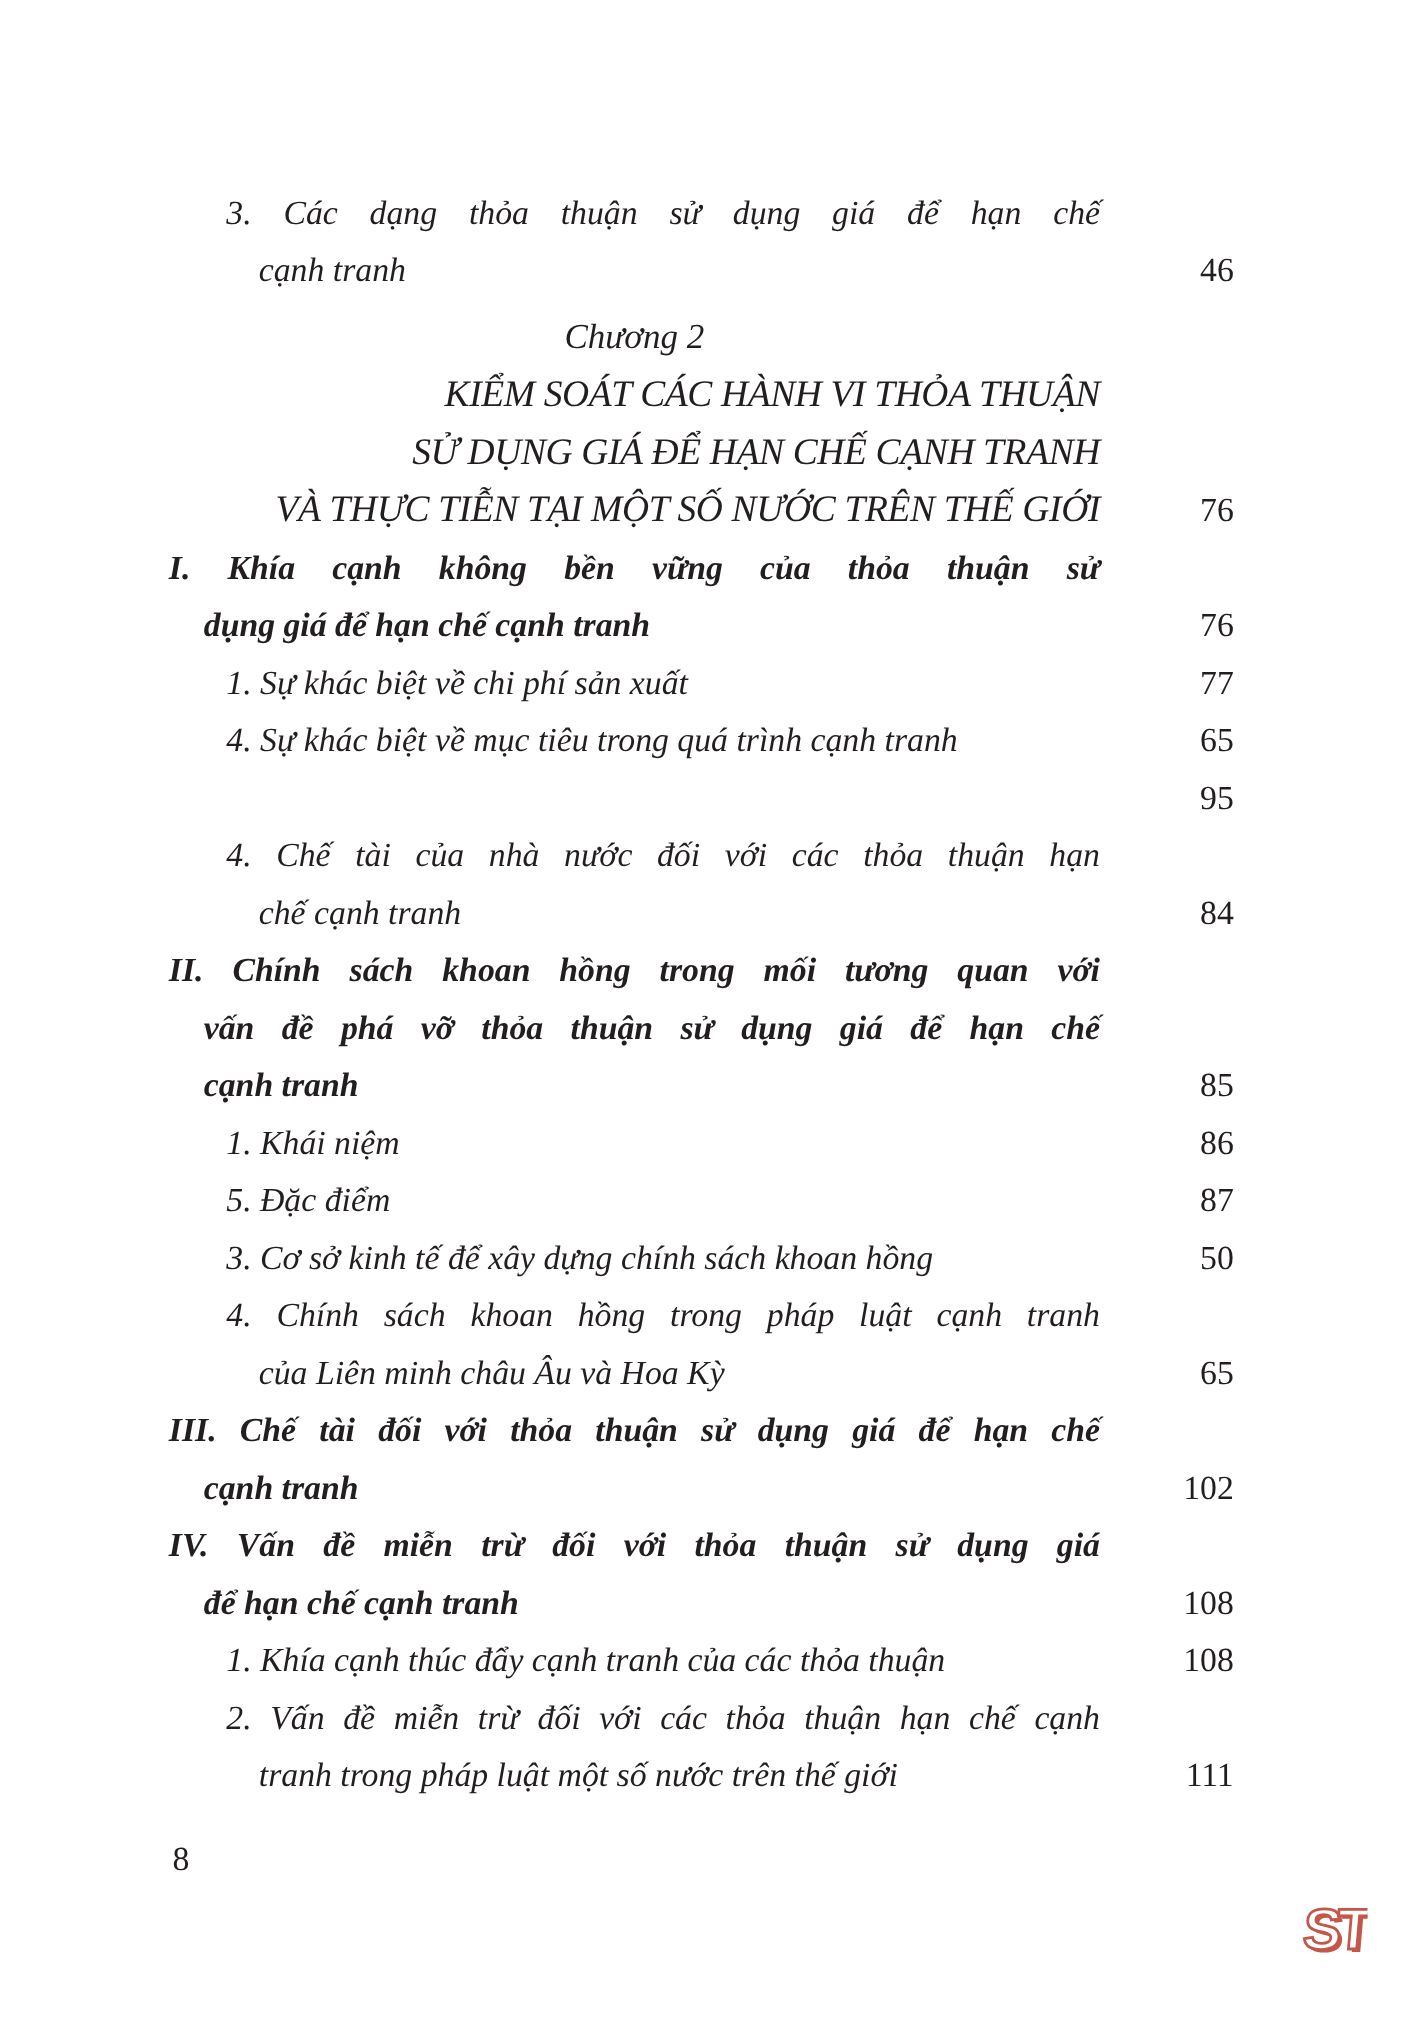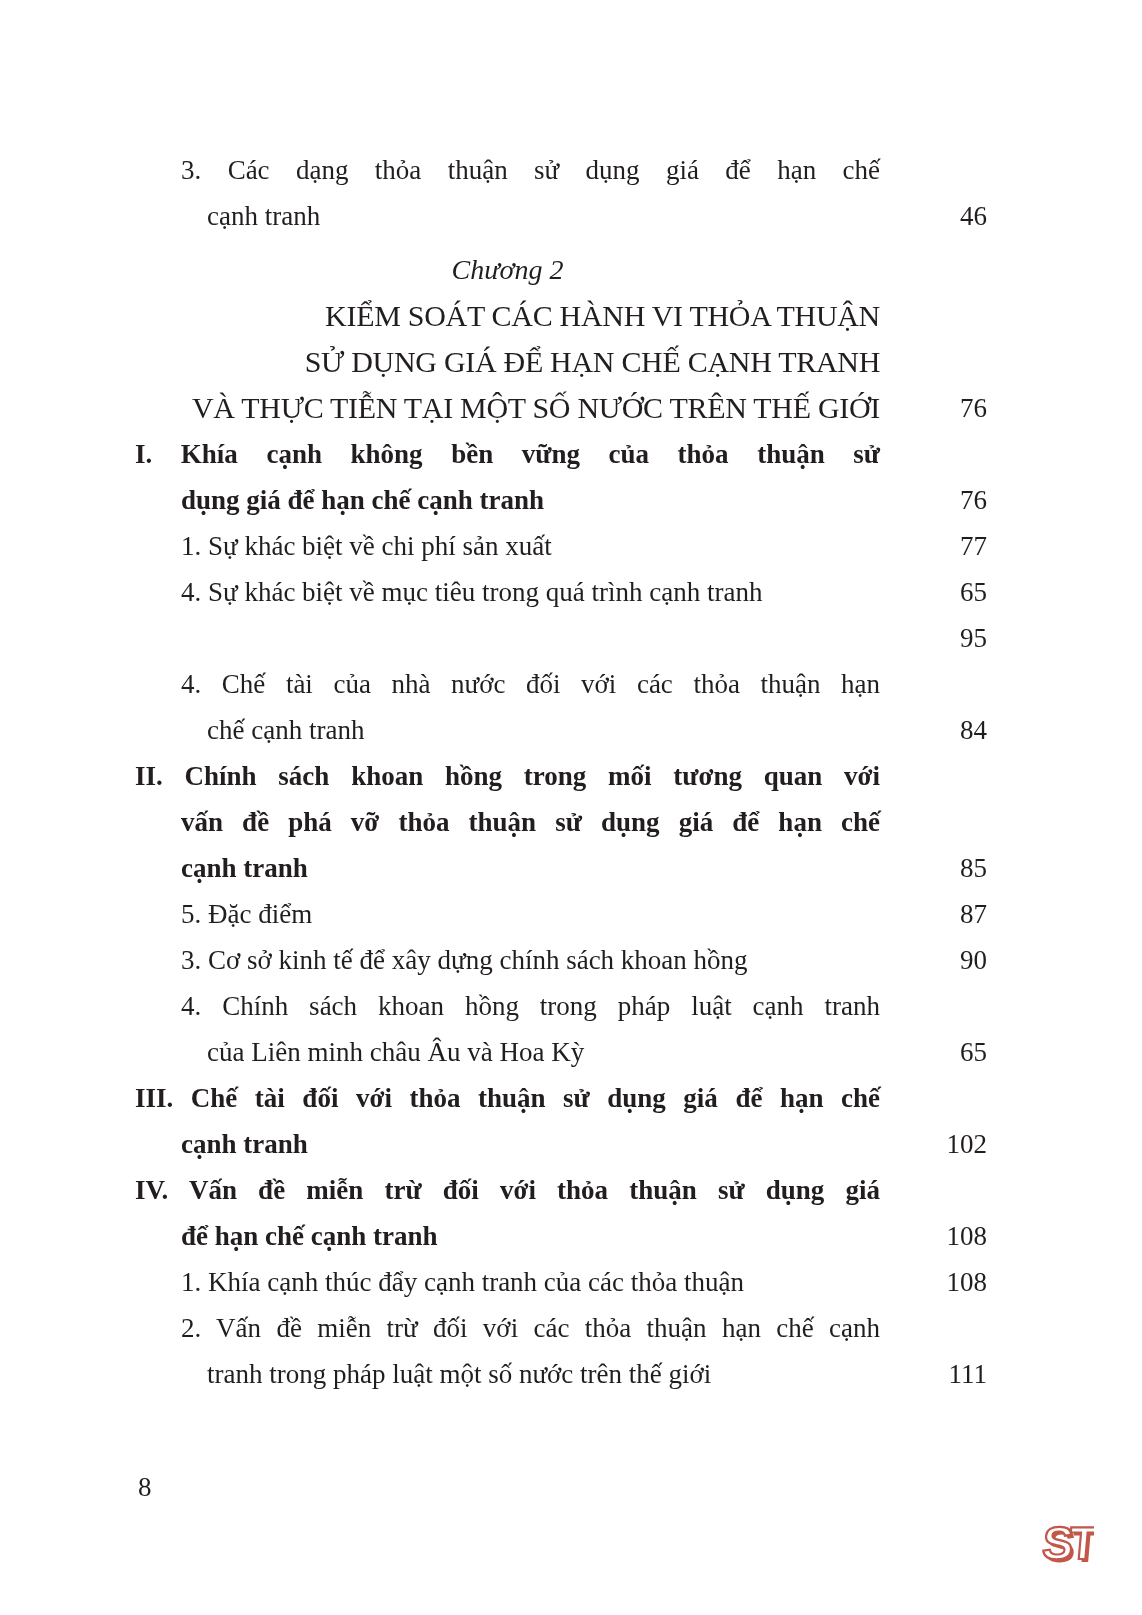--- a/index.html
+++ b/index.html
@@ -10,23 +10,23 @@
     color:#221e1f;
     font-family:"Liberation Serif","DejaVu Serif",serif;
     font-size:27px;
     box-sizing:border-box;
     padding:147px 155px 0 135px;
     overflow:hidden;
   }
   .row{display:flex;align-items:flex-end;}
   .txt{flex:0 0 745px;width:745px;}
   .pg{flex:1 1 auto;text-align:right;line-height:46px;}
-  .ln{line-height:46px;white-space:nowrap;}
+  .ln{line-height:46px;white-space:nowrap;font-style:italic;}
   .b{font-weight:bold;}
-  .ml-sec-cont{margin-left:46px;}
+  .ml-sec-cont{margin-left:28px;}
   .ml-item{margin-left:46px;}
   .ml-item-cont{margin-left:72px;}
   .just{white-space:normal;text-align:justify;text-align-last:justify;}
   .chapter{margin-top:8px;}
   .chap-label{text-align:center;font-style:italic;font-size:28px;}
   .chap-title{text-align:right;font-size:30px;letter-spacing:-0.3px;}
   .folio{position:absolute;left:138px;top:1464px;line-height:46px;font-size:27px;}
   .logo{position:absolute;left:1036px;top:1510px;width:58px;height:60px;}
 </style>
 </head>
@@ -88,33 +88,39 @@
 
   <div class="row">
     <div class="txt">
       <div class="ln b just">II. Chính sách khoan hồng trong mối tương quan với</div>
       <div class="ln b ml-sec-cont just">vấn đề phá vỡ thỏa thuận sử dụng giá để hạn chế</div>
       <div class="ln b ml-sec-cont">cạnh tranh</div>
     </div>
     <div class="pg">85</div>
   </div>
 
+  <div class="row">
+    <div class="txt">
+      <div class="ln ml-item">1. Khái niệm</div>
+    </div>
+    <div class="pg">86</div>
+  </div>
 
   <div class="row">
     <div class="txt">
       <div class="ln ml-item">5. Đặc điểm</div>
     </div>
     <div class="pg">87</div>
   </div>
 
   <div class="row">
     <div class="txt">
       <div class="ln ml-item">3. Cơ sở kinh tế để xây dựng chính sách khoan hồng</div>
     </div>
-    <div class="pg">90</div>
+    <div class="pg">50</div>
   </div>
 
   <div class="row">
     <div class="txt">
       <div class="ln ml-item just">4. Chính sách khoan hồng trong pháp luật cạnh tranh</div>
       <div class="ln ml-item-cont">của Liên minh châu Âu và Hoa Kỳ</div>
     </div>
     <div class="pg">65</div>
   </div>
 

